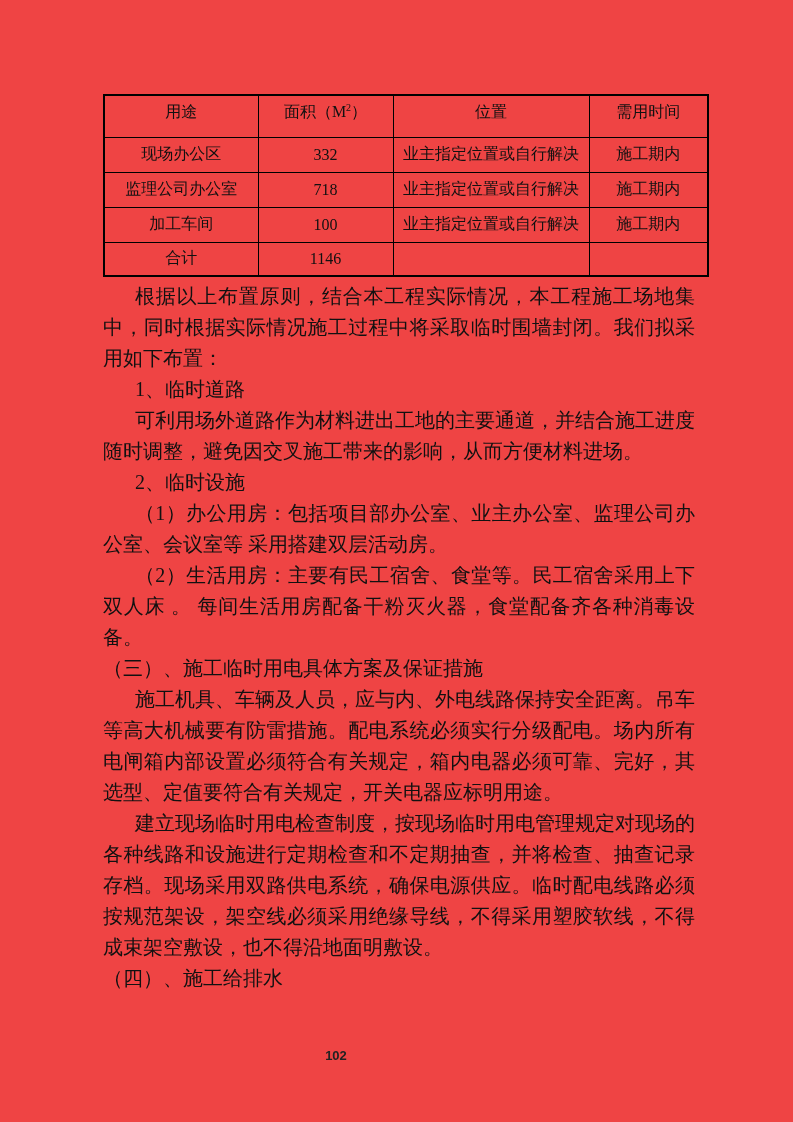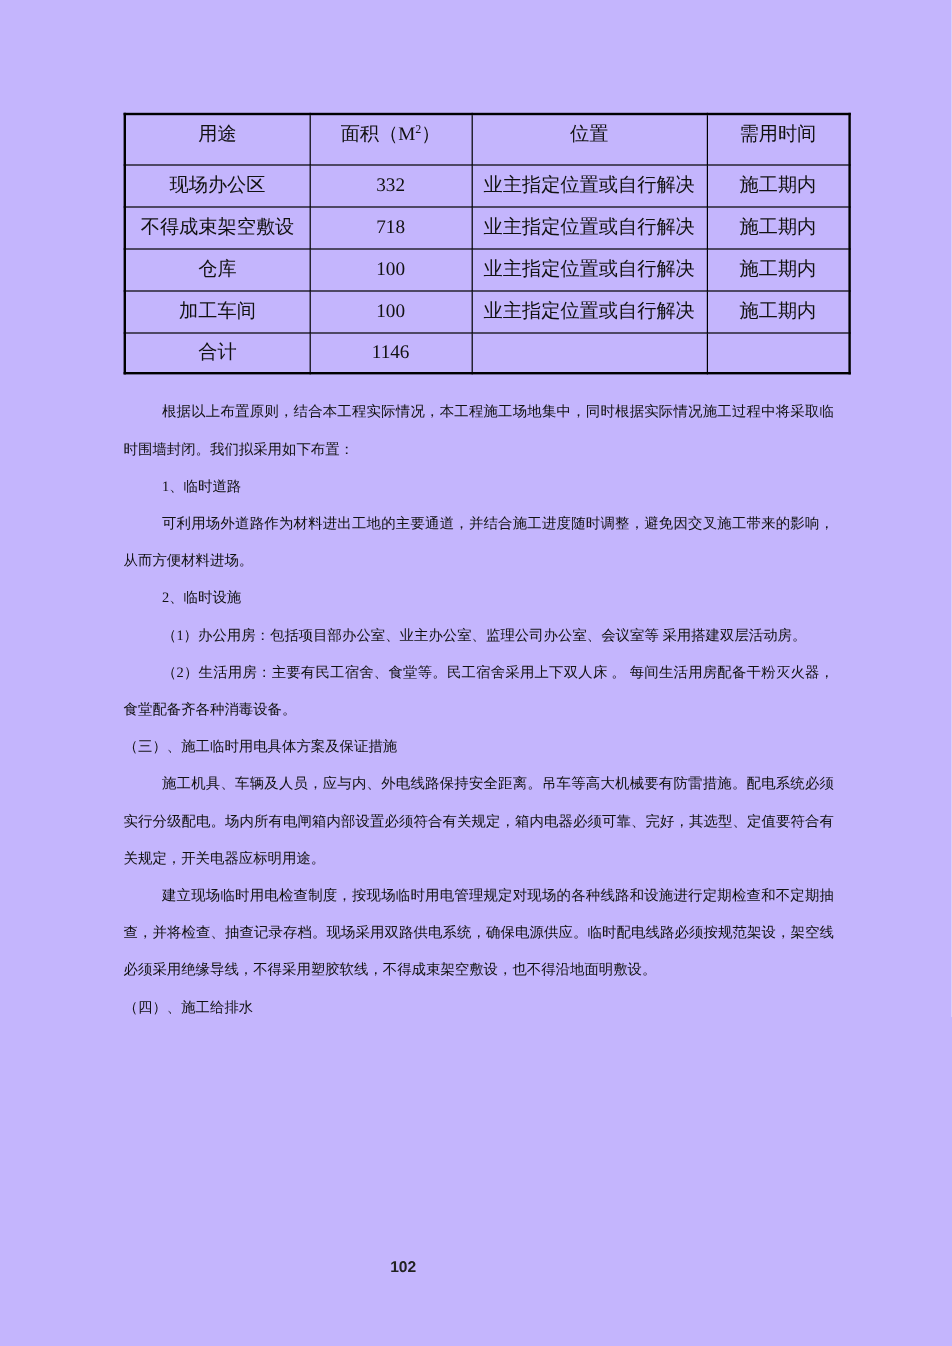--- a/index.html
+++ b/index.html
@@ -8,21 +8,21 @@
     width: 793px;
     height: 1122px;
     font-family: "Liberation Serif", "DejaVu Serif", serif;
     color: #111111;
     overflow: hidden;
   }
   .page {
     position: relative;
     width: 793px;
     height: 1122px;
-    background: #c4b5fd;
+    background: #ef4444;
     padding: 94px 0 0 103px;
   }
   table.facilities {
     border-collapse: collapse;
     table-layout: fixed;
     width: 604px;
     border: 2px solid #000;
     font-size: 16px;
   }
   table.facilities th,
@@ -35,22 +35,22 @@
     overflow: hidden;
     white-space: nowrap;
   }
   table.facilities thead tr { height: 42px; }
   table.facilities thead th { vertical-align: top; padding-top: 6px; }
   table.facilities tbody tr { height: 35px; }
   table.facilities tbody tr.short-row { height: 34px; }
   table.facilities sup { font-size: 10px; line-height: 0; }
   .content {
     width: 592px;
-    margin-top: 16px;
-    font-size: 12px;
+    margin-top: 4px;
+    font-size: 20px;
     line-height: 31px;
   }
   .content p {
     text-align: justify;
     text-justify: inter-ideograph;
   }
   .content p.indent { text-indent: 32px; }
   .page-number {
     position: absolute;
     top: 1048px;
@@ -84,28 +84,22 @@
       </tr>
     </thead>
     <tbody>
       <tr>
         <td>现场办公区</td>
         <td>332</td>
         <td>业主指定位置或自行解决</td>
         <td>施工期内</td>
       </tr>
       <tr>
-        <td>不得成束架空敷设</td>
+        <td>监理公司办公室</td>
         <td>718</td>
-        <td>业主指定位置或自行解决</td>
-        <td>施工期内</td>
-      </tr>
-      <tr>
-        <td>仓库</td>
-        <td>100</td>
         <td>业主指定位置或自行解决</td>
         <td>施工期内</td>
       </tr>
       <tr>
         <td>加工车间</td>
         <td>100</td>
         <td>业主指定位置或自行解决</td>
         <td>施工期内</td>
       </tr>
       <tr class="short-row">

